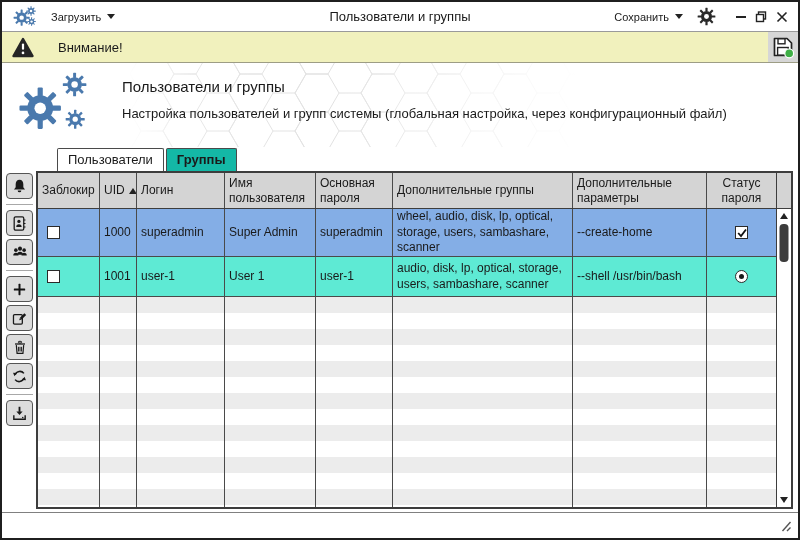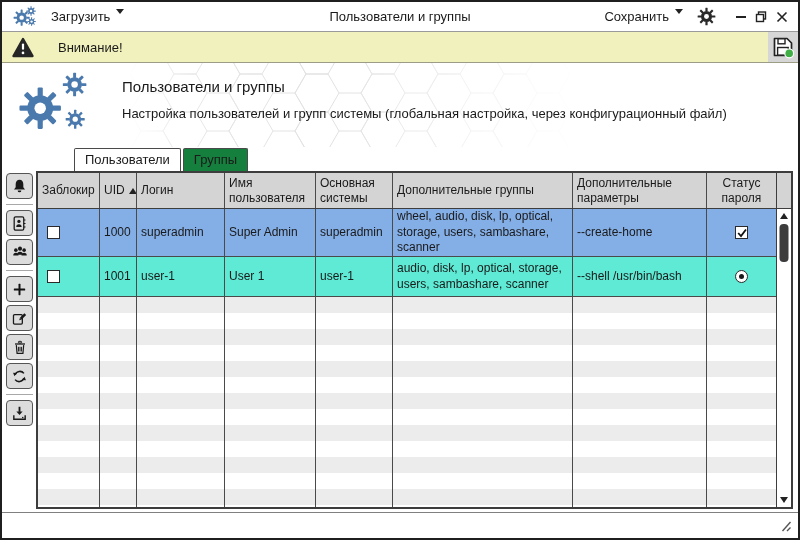--- a/index.html
+++ b/index.html
@@ -5,44 +5,44 @@
   * { box-sizing: border-box; margin: 0; padding: 0; }
   html,body { width:800px; height:540px; }
   body { font-family:"Liberation Sans", sans-serif; color:#1a1a1a; background:#fff; }
   .window { width:800px; height:540px; border:2px solid #1f1f1f; background:#fff; display:flex; flex-direction:column; overflow:hidden; }
 
   
   .titlebar { height:30px; flex:0 0 30px; display:flex; align-items:center; padding:0 10px 0 10px; border-bottom:1px solid #9a9a9a; position:relative; background:#fff; }
   .tb-left { display:flex; align-items:center; gap:12px; }
   .tb-title { position:absolute; left:0; right:0; text-align:center; font-size:13px; pointer-events:none; }
   .tb-right { margin-left:auto; display:flex; align-items:center; gap:14px; }
-  .menu-btn { display:flex; font-size:13px; cursor:default; }
+  .menu-btn { display:flex; align-items:center; font-size:11px; cursor:default; }
   .caret-down { width:0; height:0; border-left:4px solid transparent; border-right:4px solid transparent; border-top:5px solid #222; display:inline-block; margin-left:6px; }
   .winbtns { display:flex; align-items:center; gap:9px; margin-left:6px; }
   .minbar { width:10px; height:2px; background:#222; }
 
   
   .warnbar { height:31px; flex:0 0 31px; background:#f1f1bd; border-bottom:1px solid #9d9d85; display:flex; align-items:center; gap:24px; padding-left:10px; position:relative; }
   .warn-text { font-size:13px; }
   .save-state { position:absolute; right:0; top:0; bottom:0; width:30px; background:#d6d6d6; display:flex; align-items:center; justify-content:center; }
 
   
   .apphdr { height:84px; flex:0 0 84px; position:relative; background:#fff; overflow:hidden; }
   .hexpattern { position:absolute; left:128px; top:-8px; width:445px; height:100px; }
   .hexfade { position:absolute; inset:0; background:linear-gradient(90deg,#fff 0px,#fff 126px,rgba(255,255,255,0.45) 190px,rgba(255,255,255,0.3) 330px,rgba(255,255,255,0.75) 480px,#fff 575px); pointer-events:none; }
   .app-logo { position:absolute; left:14px; top:8px; }
   .hdr-text { position:absolute; left:120px; top:15px; }
   .hdr-title { font-size:15px; margin-bottom:11px; }
   .hdr-sub { font-size:13px; }
 
   
-  .tabsrow { height:24px; flex:0 0 24px; display:flex; align-items:flex-end; gap:2px; padding-left:72px; background:#fff; }
+  .tabsrow { height:24px; flex:0 0 24px; display:flex; align-items:flex-end; gap:2px; padding-left:55px; background:#fff; }
   .tab { border:1px solid #4a4a4a; border-bottom:none; border-radius:2px 2px 0 0; padding:3px 10px 4px 10px; font-size:13px; }
   .tab.active { background:#fff; }
-  .tab.inactive { background:#15803d; }
+  .tab.inactive { background:#14b8a6;font-weight:bold; }
 
   
   .main { flex:1; position:relative; background:#fff; }
   .ltoolbar { position:absolute; left:4px; top:2px; width:27px; display:flex; flex-direction:column; gap:3px; align-items:center; }
   .tbtn { width:27px; height:26px; background:#dcdcdc; border:1px solid #555; border-radius:4px; display:flex; align-items:center; justify-content:center; }
   .tsep { width:27px; height:1px; background:#a8a8a8; margin:2px 0; }
 
   
   .table { position:absolute; left:34px; right:5px; top:0; bottom:3px; border:2px solid #3d3d3d; background:#fff; display:flex; }
   .tbody-wrap { flex:1; display:flex; flex-direction:column; overflow:hidden; }
@@ -260,21 +260,21 @@
               <span>UID</span>
               <span class="sort-asc"></span>
             </div>
           <div class="th c2">
               <span>Логин</span>
             </div>
           <div class="th c3">
               <span>Имя пользователя</span>
             </div>
           <div class="th c4">
-              <span>Основная системы</span>
+              <span>Основная пароля</span>
             </div>
           <div class="th c5">
               <span>Дополнительные группы</span>
             </div>
           <div class="th c6">
               <span>Дополнительные параметры</span>
             </div>
           <div class="th c7">
               <span>Статус пароля</span>
             </div>

